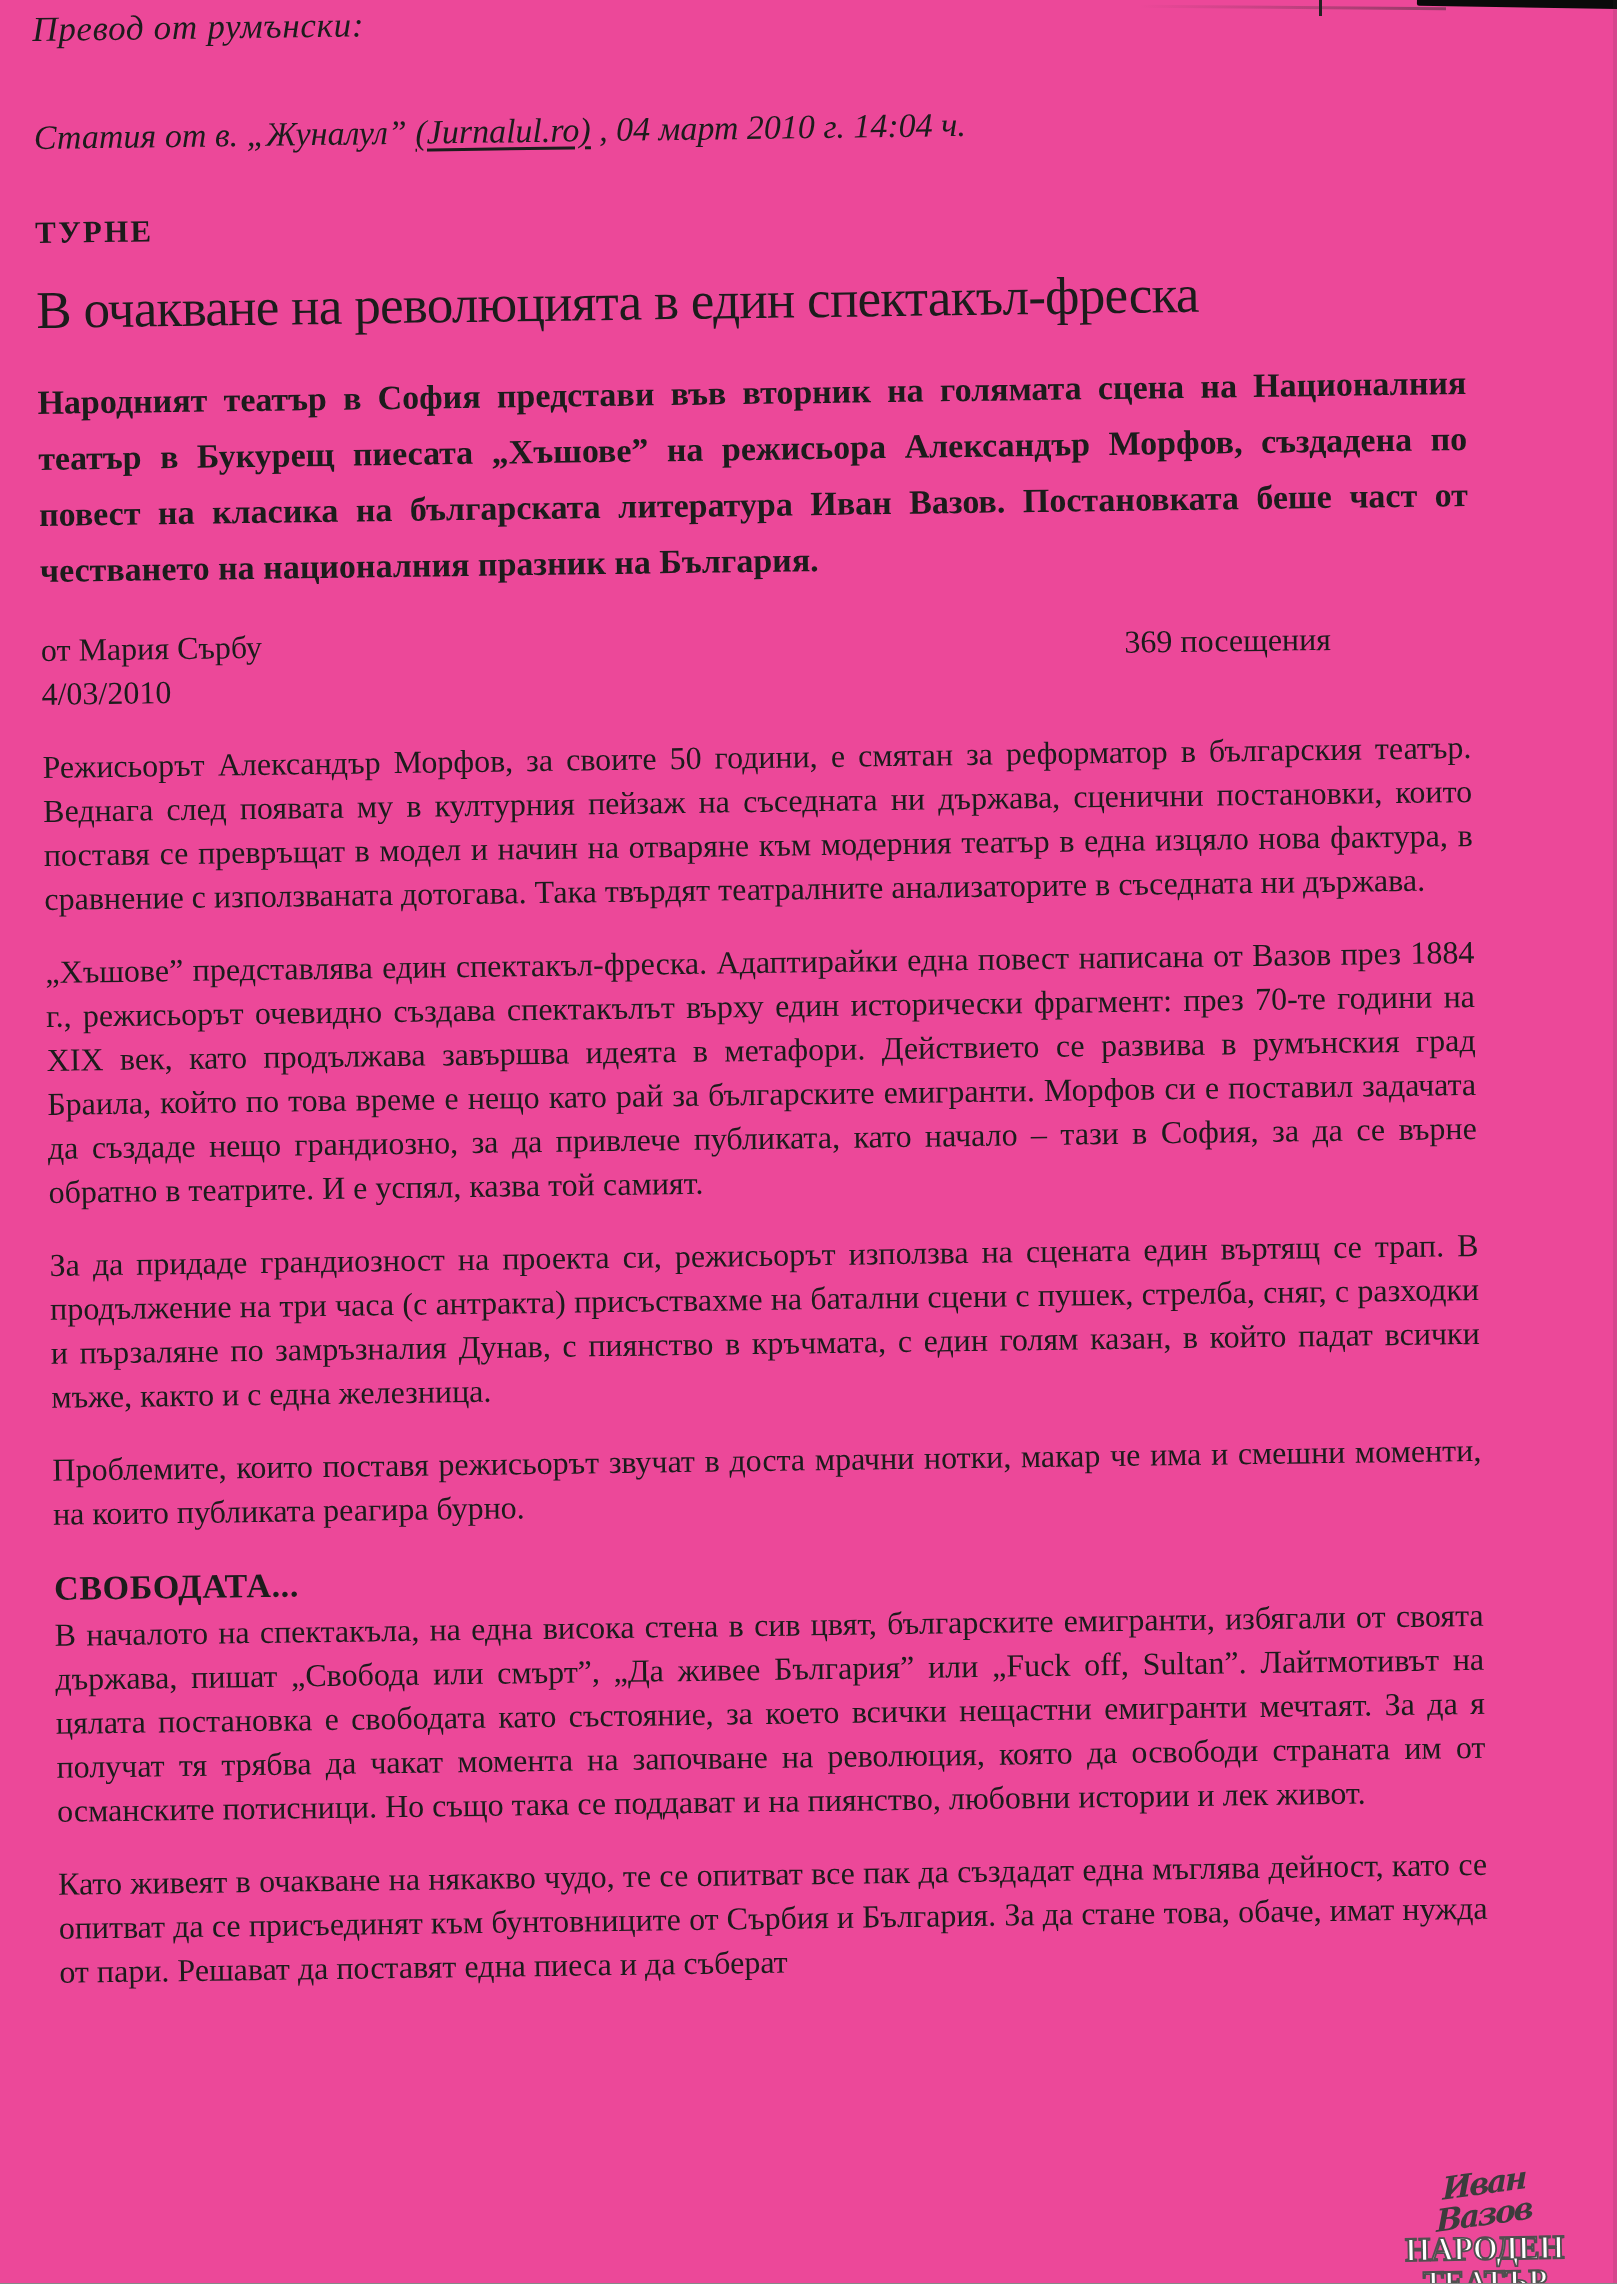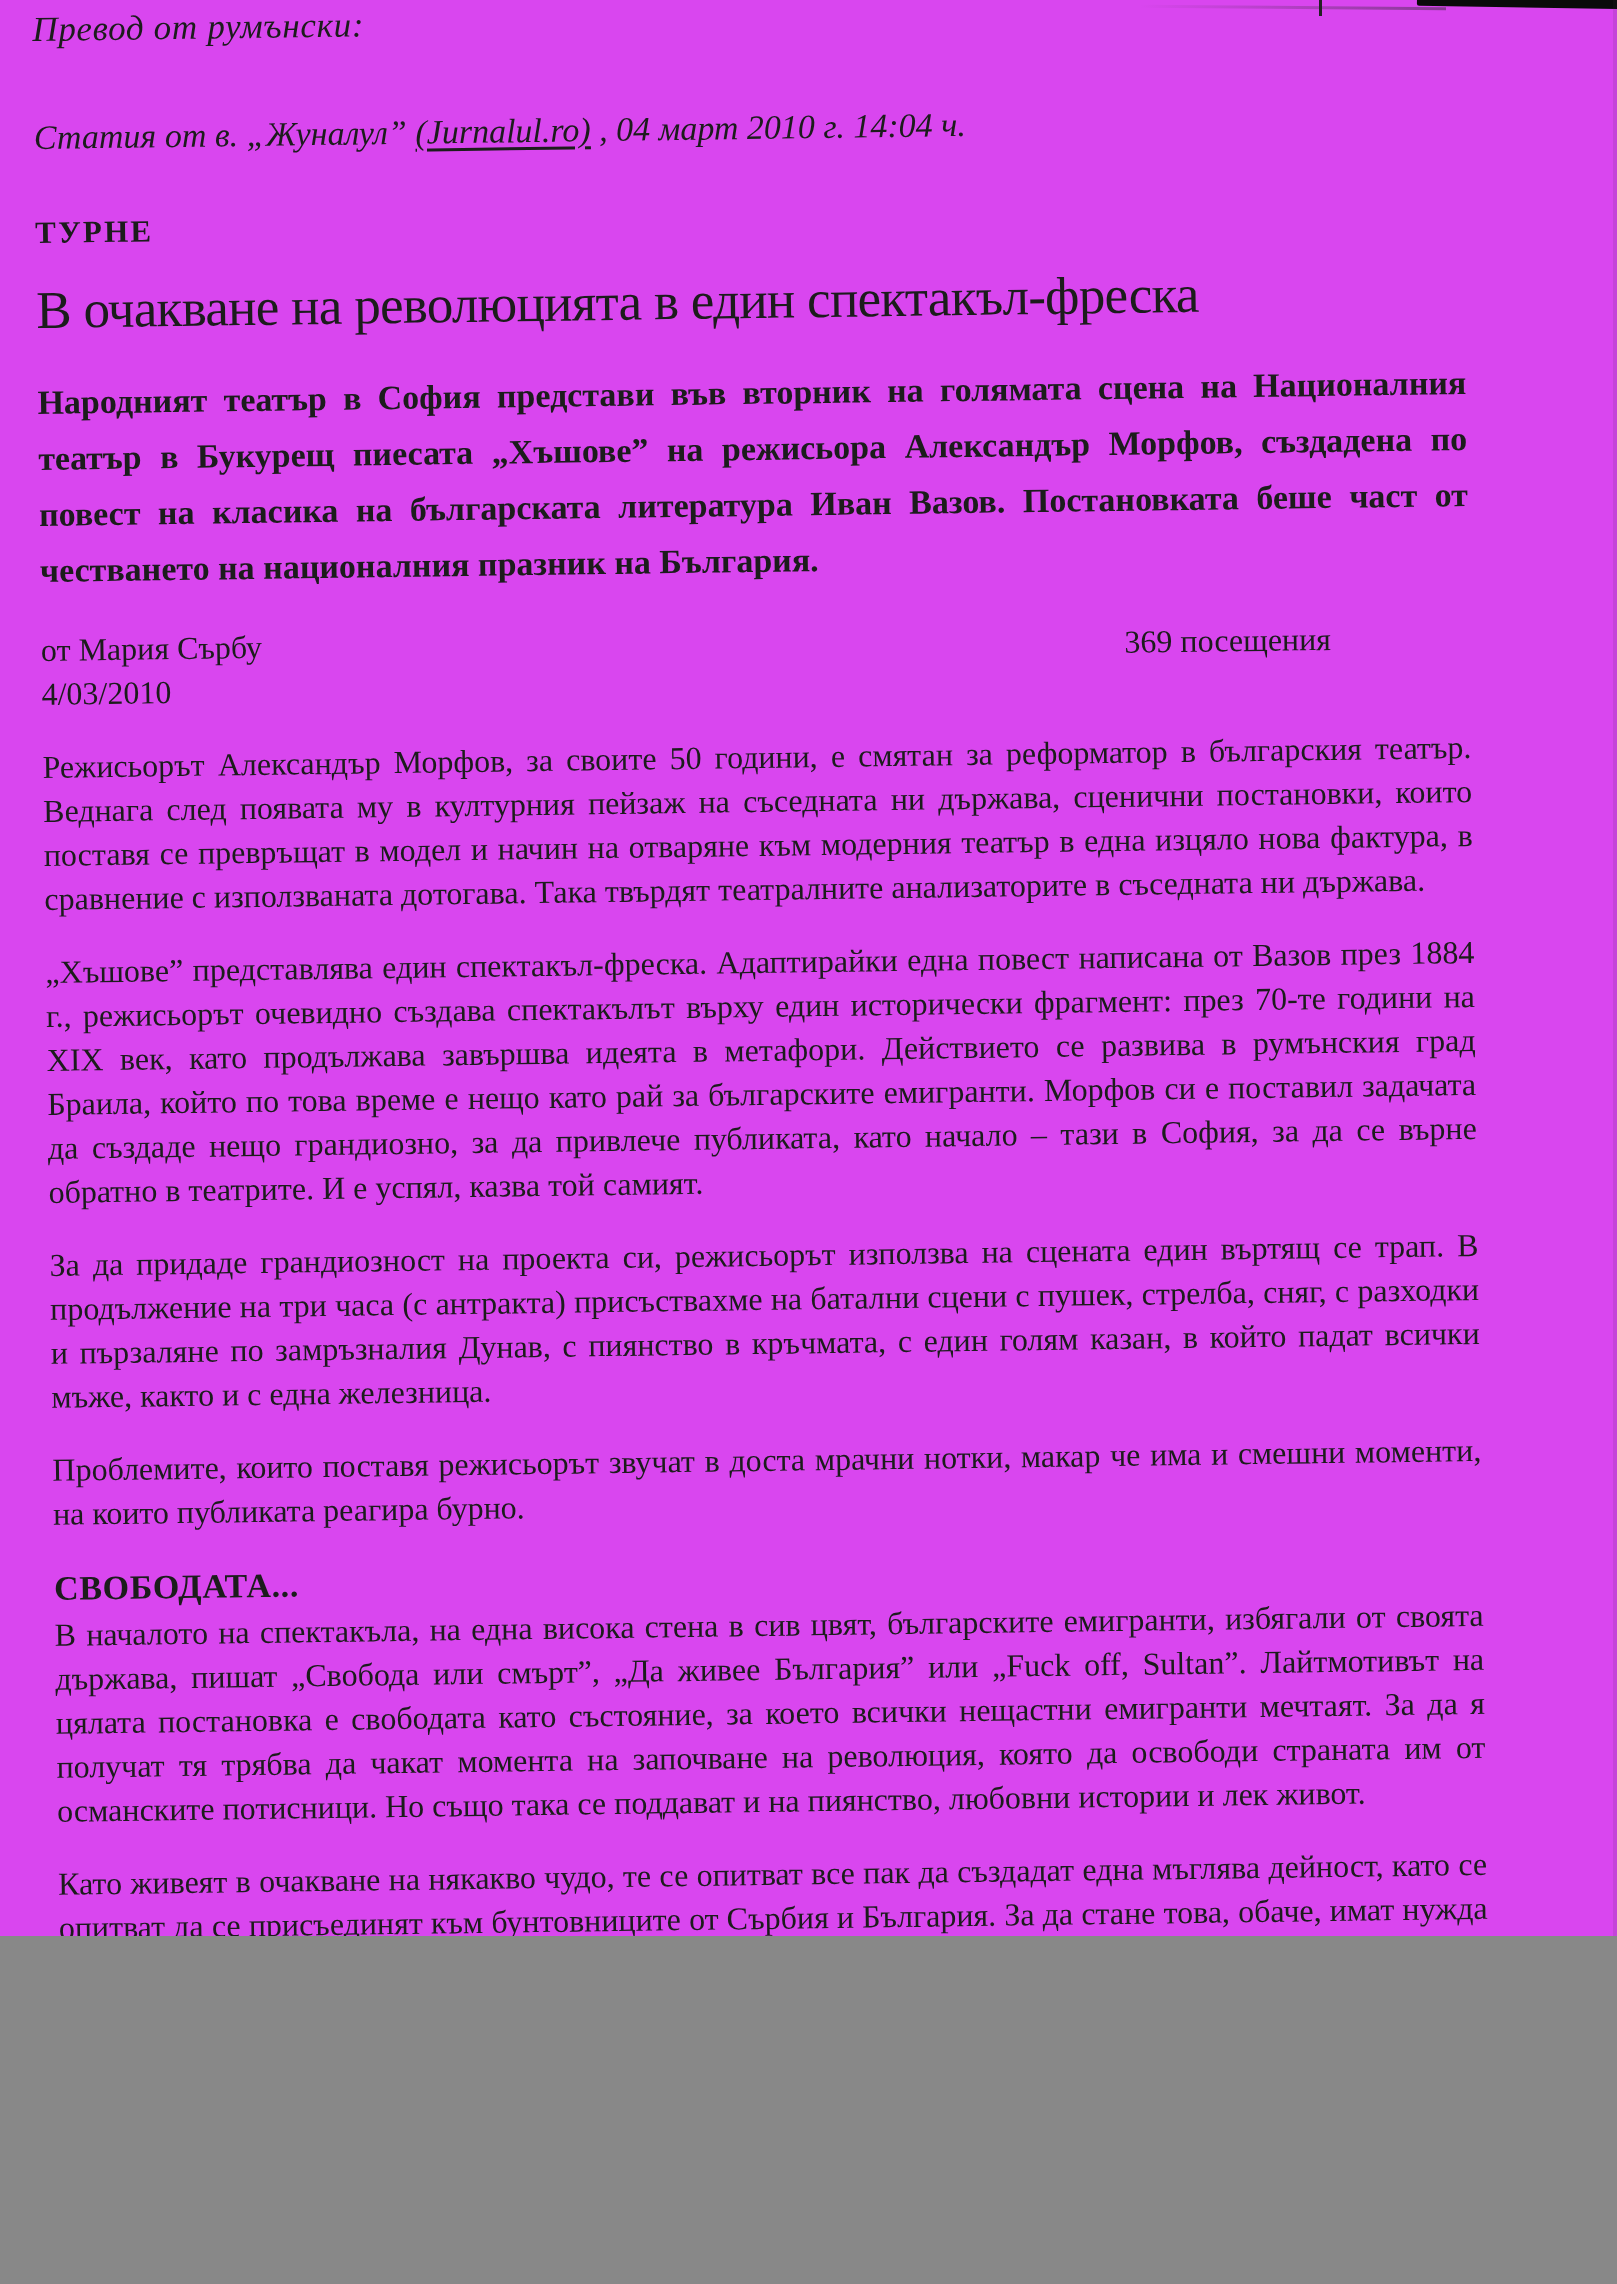--- a/index.html
+++ b/index.html
@@ -1,19 +1,19 @@
 <!DOCTYPE html>
 <html lang="bg" style="font-size:11.7px"><head>
 <meta charset="utf-8">
 <style>
   html,body{margin:0;padding:0;background:#888;}
   .page{
     position:relative;
-    width:1618px;height:1936px;
-    background:#d946ef;
+    width:1618px;height:2283px;
+    background:#ec4899;
     overflow:hidden;
     font-family:"Liberation Serif","DejaVu Serif",serif;
     color:#1c1c1c;
   }
   .tilt{
     position:absolute;left:32px;top:10.2px;width:1429px;
     transform:rotate(-0.8deg);
     transform-origin:0 0;
   }
   .note{font-size:35px;font-style:italic;letter-spacing:0.7px;}

